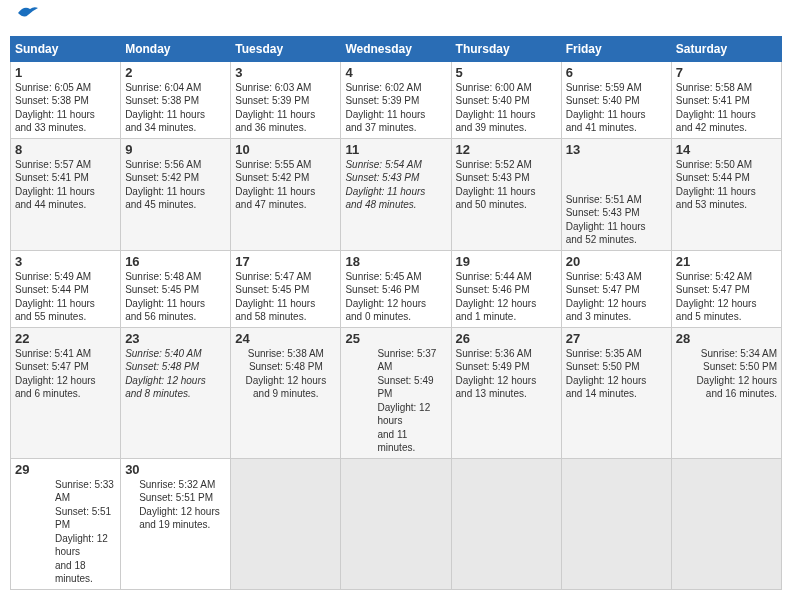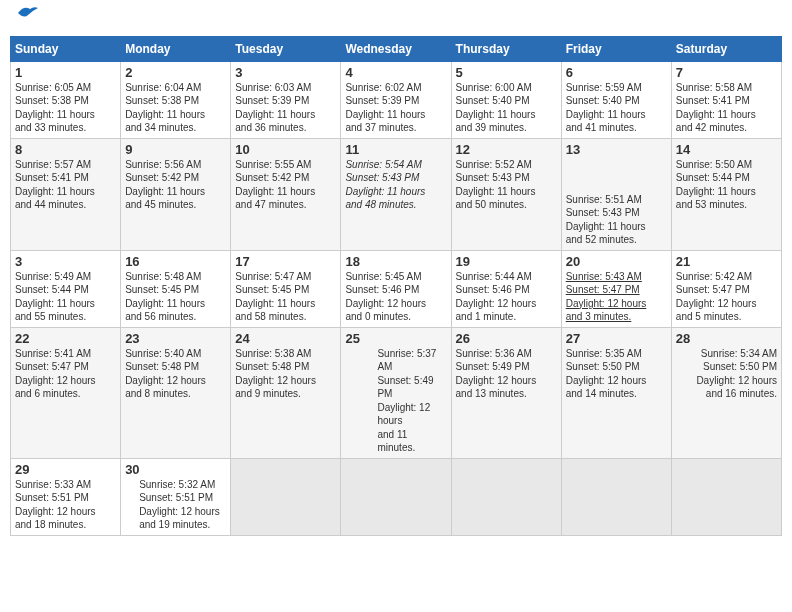--- a/index.html
+++ b/index.html
@@ -227,21 +227,21 @@
         </td>
         <td>
           <span class="day-num">19</span>
           <div class="day-info" style="white-space: pre-line;">Sunrise: 5:44 AM
 Sunset: 5:46 PM
 Daylight: 12 hours
 and 1 minute.</div>
         </td>
         <td>
           <span class="day-num">20</span>
-          <div class="day-info" style="white-space: pre-line; text-decoration: underline;">Sunrise: 5:43 AM
+          <div class="day-info" style="white-space: pre-line;">Sunrise: 5:43 AM
 Sunset: 5:47 PM
 Daylight: 12 hours
 and 3 minutes.</div>
         </td>
         <td>
           <span class="day-num">21</span>
           <div class="day-info" style="white-space: pre-line;">Sunrise: 5:42 AM
 Sunset: 5:47 PM
 Daylight: 12 hours
 and 5 minutes.</div>
@@ -250,28 +250,28 @@
       <tr style="background: #0f172a;">
         <td>
           <span class="day-num">22</span>
           <div class="day-info" style="white-space: pre-line;">Sunrise: 5:41 AM
 Sunset: 5:47 PM
 Daylight: 12 hours
 and 6 minutes.</div>
         </td>
         <td>
           <span class="day-num">23</span>
-          <div class="day-info" style="white-space: pre-line;">Sunrise: 5:40 AM
+          <div class="day-info" style="white-space: pre-line; font-style: italic;">Sunrise: 5:40 AM
 Sunset: 5:48 PM
 Daylight: 12 hours
 and 8 minutes.</div>
         </td>
         <td>
           <span class="day-num">24</span>
-          <div class="day-info" style="white-space: pre-line;">Sunrise: 5:38 AM
+          <div class="day-info" style="white-space: pre-line; text-align: center;">Sunrise: 5:38 AM
 Sunset: 5:48 PM
 Daylight: 12 hours
 and 9 minutes.</div>
         </td>
         <td>
           <span class="day-num">25</span>
           <div class="day-info" style="white-space: pre-line; margin-left: 32px;">Sunrise: 5:37 AM
 Sunset: 5:49 PM
 Daylight: 12 hours
 and 11 minutes.</div>
@@ -294,21 +294,21 @@
           <span class="day-num">28</span>
           <div class="day-info" style="white-space: pre-line; text-align: right;">Sunrise: 5:34 AM
 Sunset: 5:50 PM
 Daylight: 12 hours
 and 16 minutes.</div>
         </td>
       </tr>
       <tr style="background: #7dd3fc;">
         <td>
           <span class="day-num">29</span>
-          <div class="day-info" style="white-space: pre-line;">Sunrise: 5:33 AM
+          <div class="day-info" style="white-space: pre-line; margin-left: 40px;">Sunrise: 5:33 AM
 Sunset: 5:51 PM
 Daylight: 12 hours
 and 18 minutes.</div>
         </td>
         <td>
           <span class="day-num">30</span>
           <div class="day-info" style="white-space: pre-line; margin-left: 14px;">Sunrise: 5:32 AM
 Sunset: 5:51 PM
 Daylight: 12 hours
 and 19 minutes.</div>

